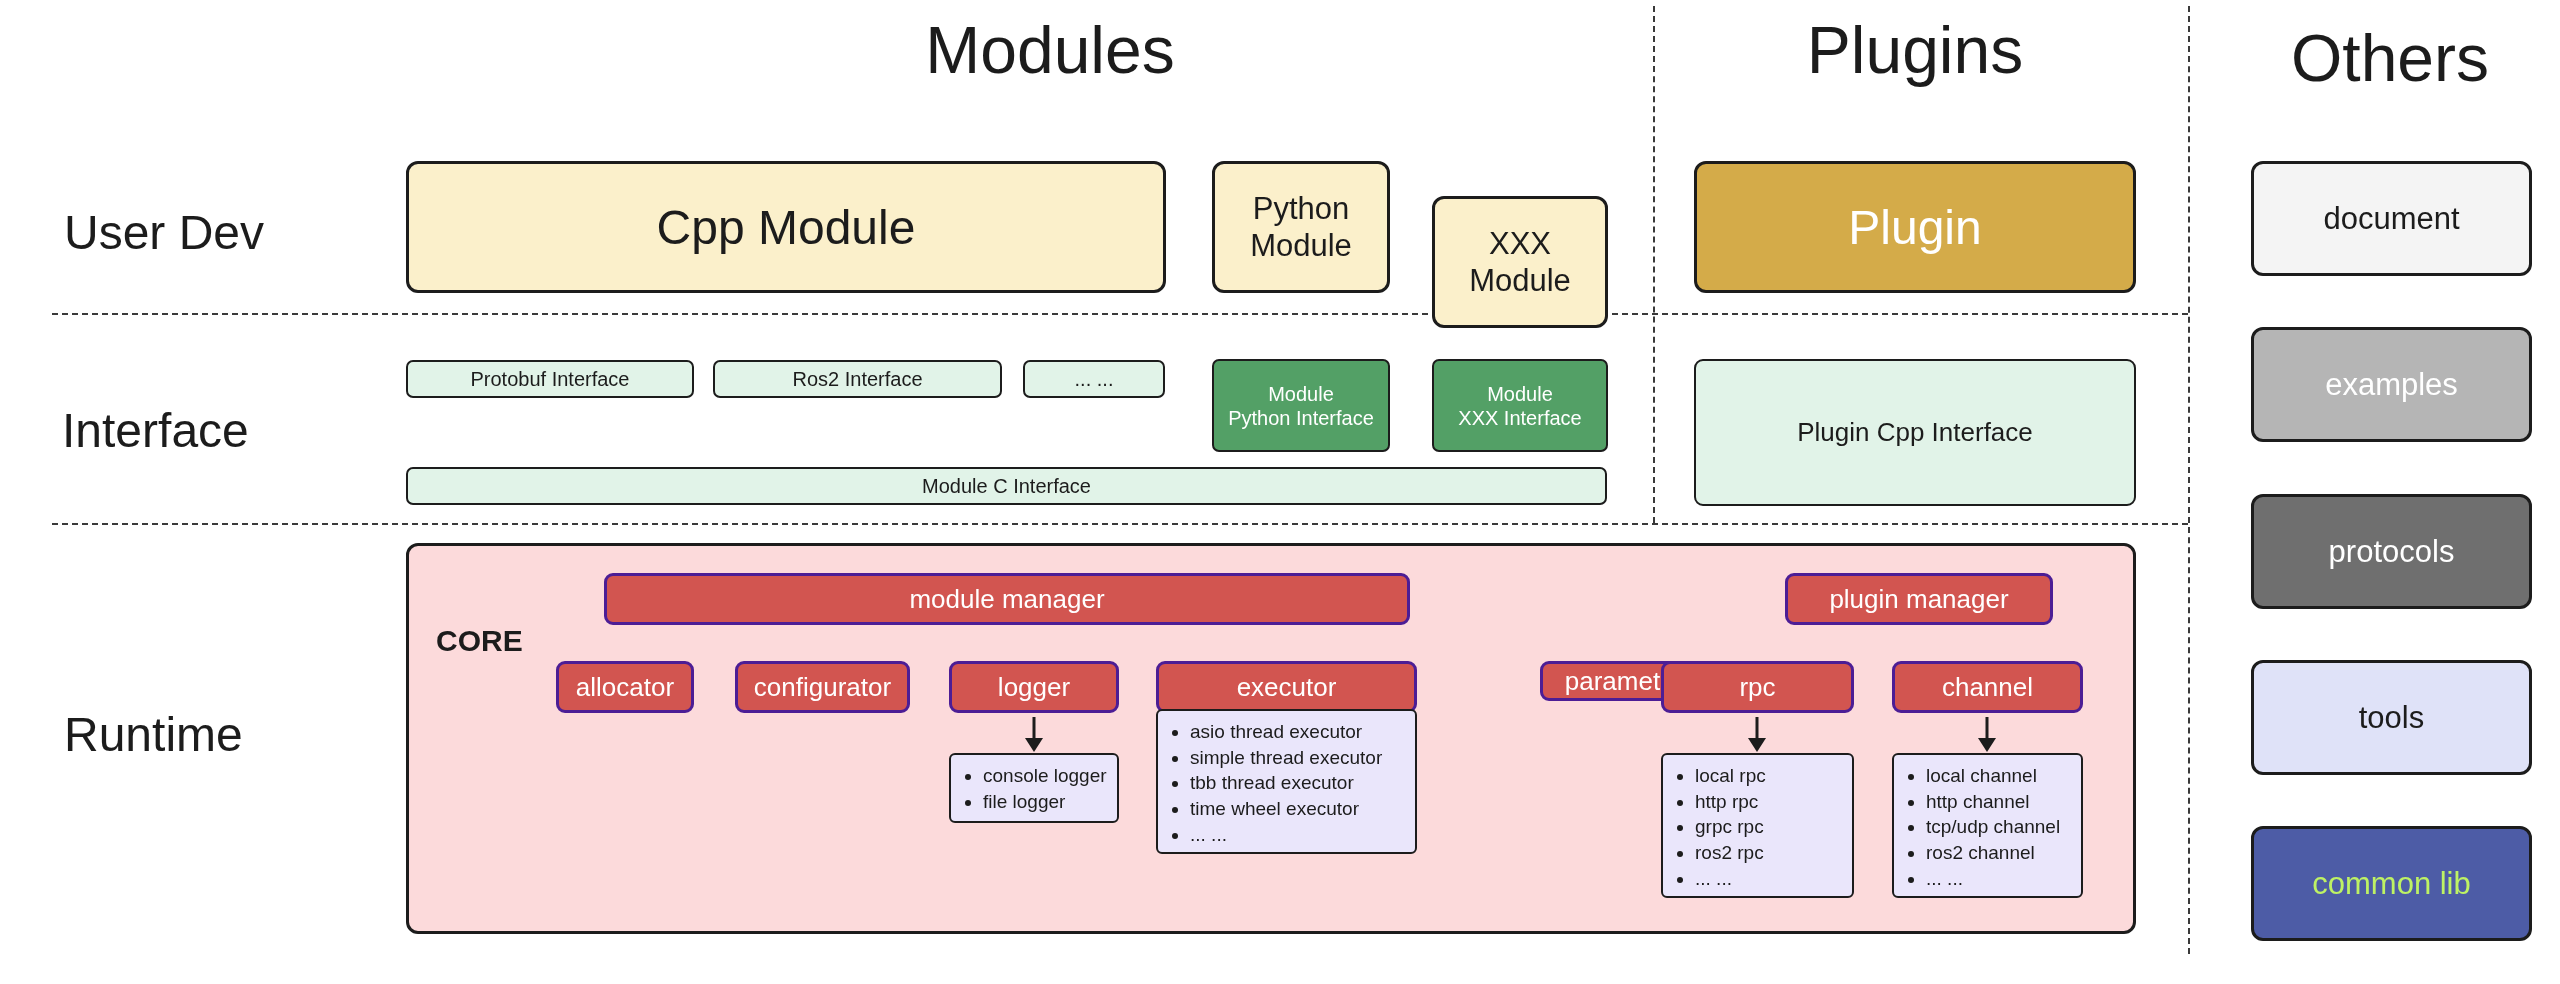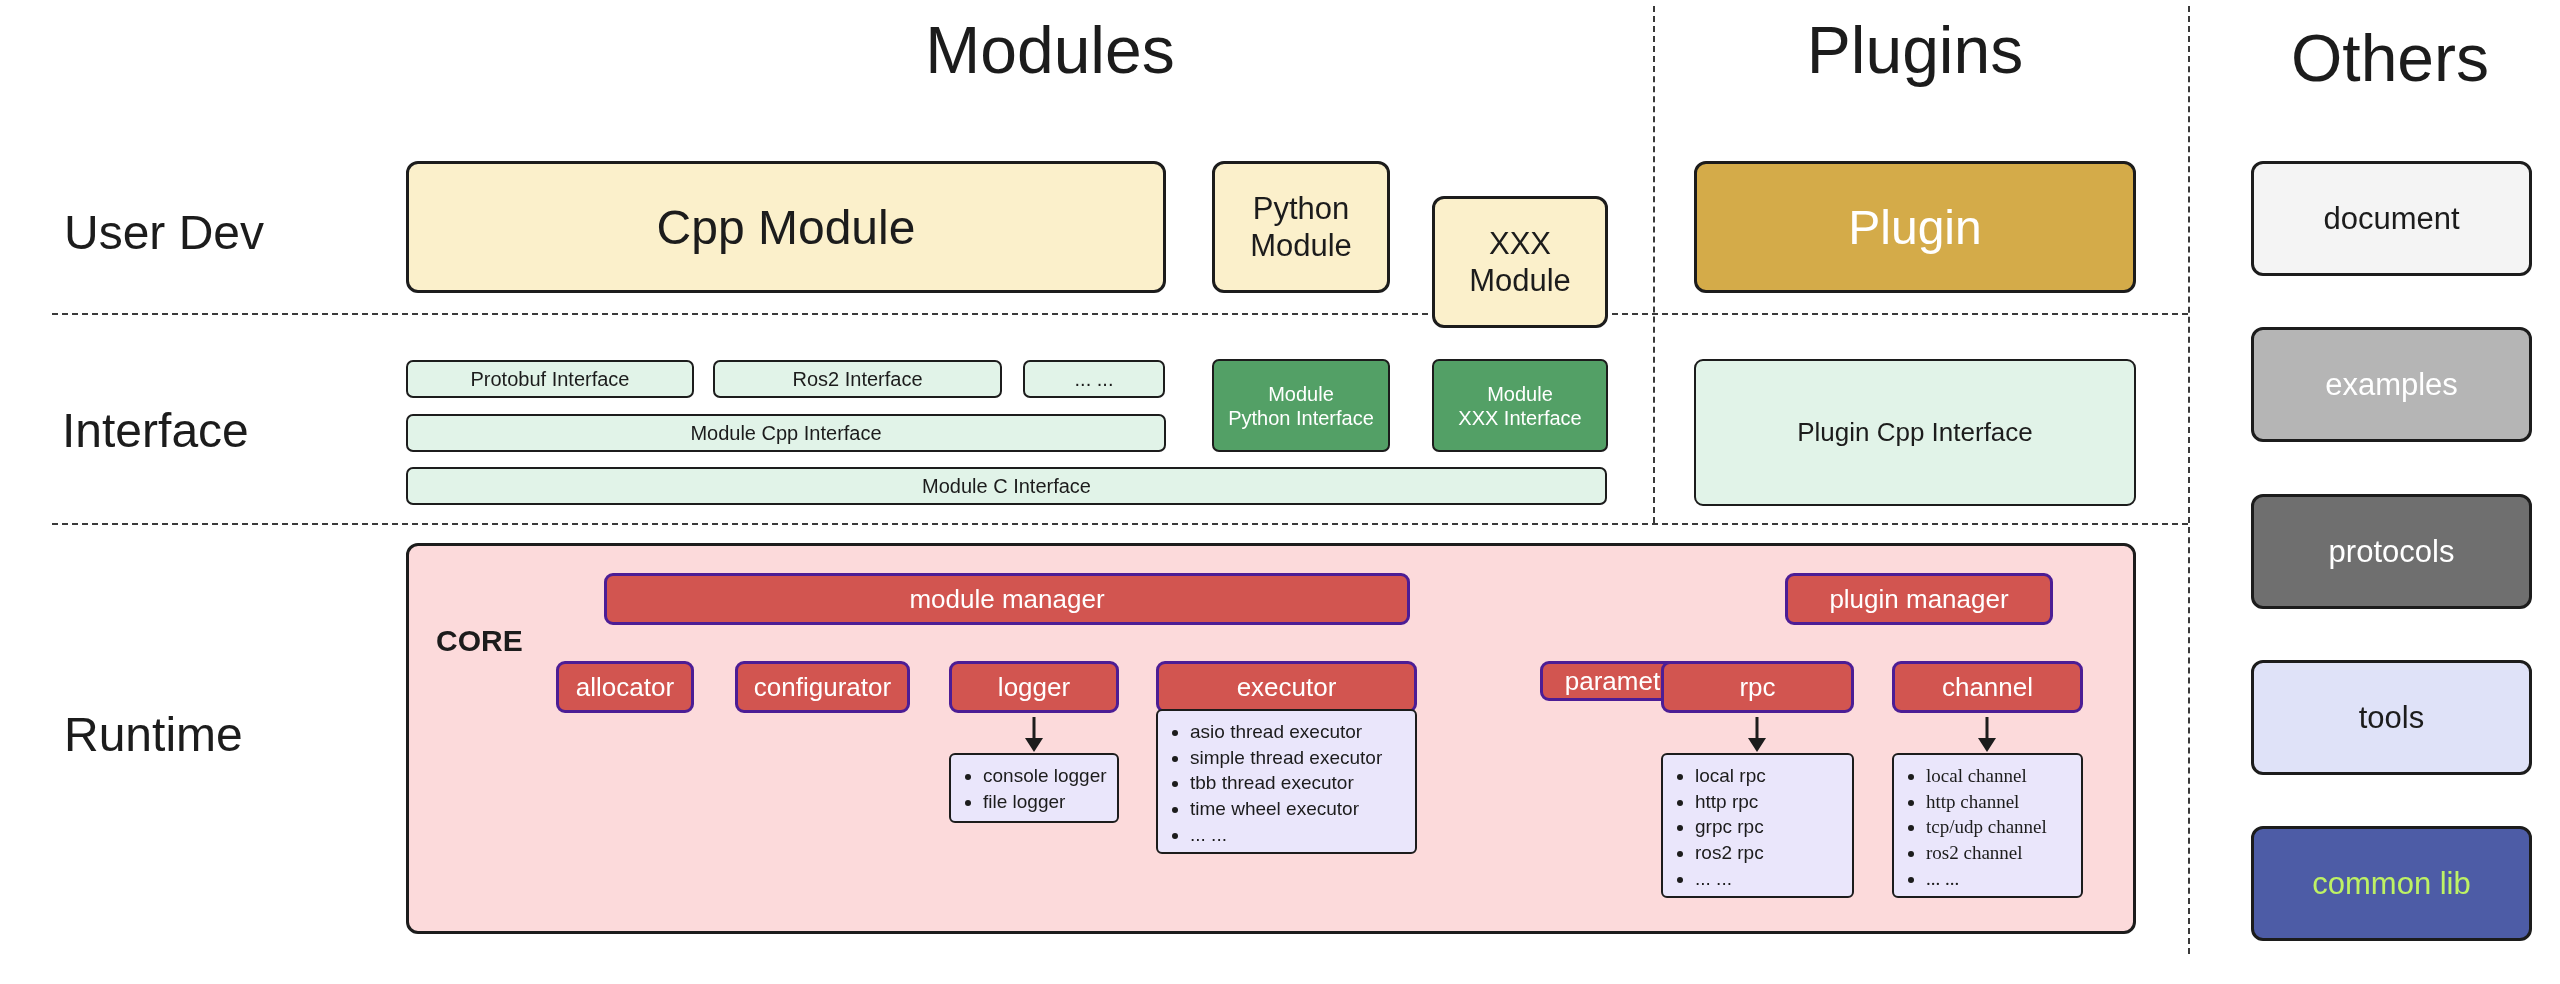--- a/index.html
+++ b/index.html
@@ -64,21 +64,20 @@
     <span>XXX</span>
     <span>Module</span>
   </div>
 
   <div class="abs box gold center fs48" style="left:1694px;top:161px;width:442px;height:132px;">Plugin</div>
 
   <div class="abs box-sm lgreen center fs20" style="left:406px;top:360px;width:288px;height:38px;">Protobuf Interface</div>
   <div class="abs box-sm lgreen center fs20" style="left:713px;top:360px;width:289px;height:38px;">Ros2 Interface</div>
   <div class="abs box-sm lgreen center fs20" style="left:1023px;top:360px;width:142px;height:38px;">... ...</div>
 
-  <div class="abs box-sm lgreen center fs20" style="left:406px;top:414px;width:760px;height:38px;">Module Cpp Interface</div>
   <div class="abs box-sm lgreen center fs20" style="left:406px;top:467px;width:1201px;height:38px;">Module C Interface</div>
 
   <div class="abs box-sm dgreen center col fs20" style="left:1212px;top:359px;width:178px;height:93px;">
     <span>Module</span>
     <span>Python Interface</span>
   </div>
   <div class="abs box-sm dgreen center col fs20" style="left:1432px;top:359px;width:176px;height:93px;">
     <span>Module</span>
     <span>XXX Interface</span>
   </div>
@@ -150,21 +149,21 @@
   <div class="abs lav list-box" style="left:1661px;top:753px;width:193px;height:145px;">
     <ul>
       <li>local rpc</li>
       <li>http rpc</li>
       <li>grpc rpc</li>
       <li>ros2 rpc</li>
       <li>... ...</li>
     </ul>
   </div>
 
-  <div class="abs lav list-box" style="left:1892px;top:753px;width:191px;height:145px;font-family:Liberation Serif, serif;">
+  <div class="abs lav list-box" style="left:1892px;top:753px;width:191px;height:145px;">
     <ul>
       <li>local channel</li>
       <li>http channel</li>
       <li>tcp/udp channel</li>
       <li>ros2 channel</li>
       <li>... ...</li>
     </ul>
   </div>
 
 </div>

